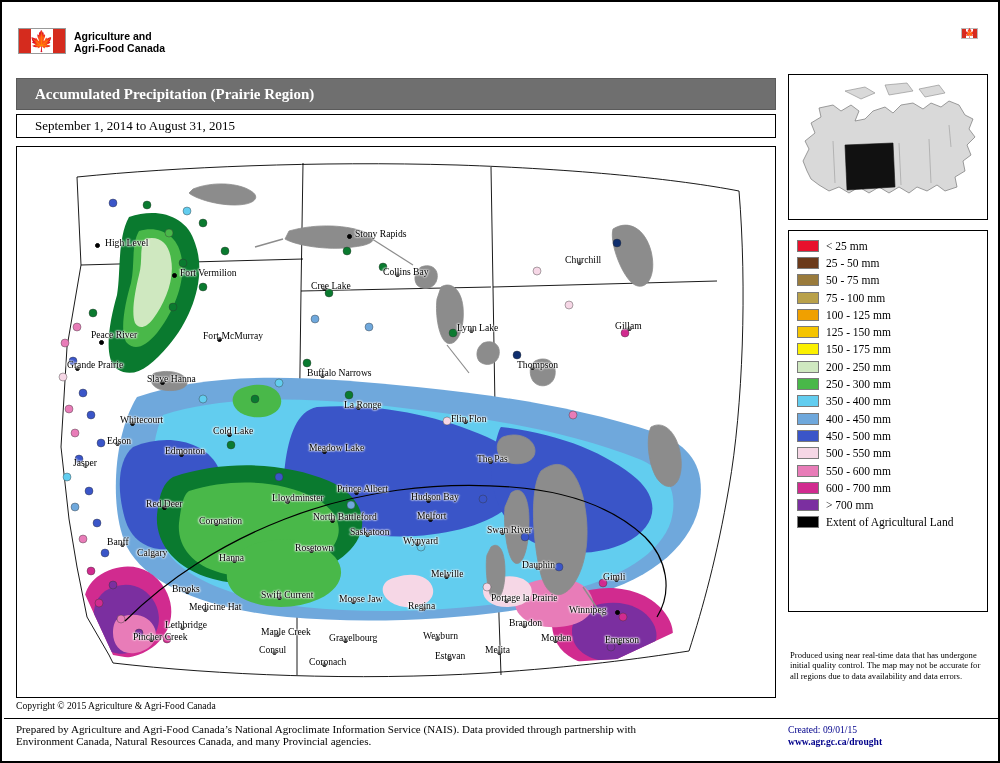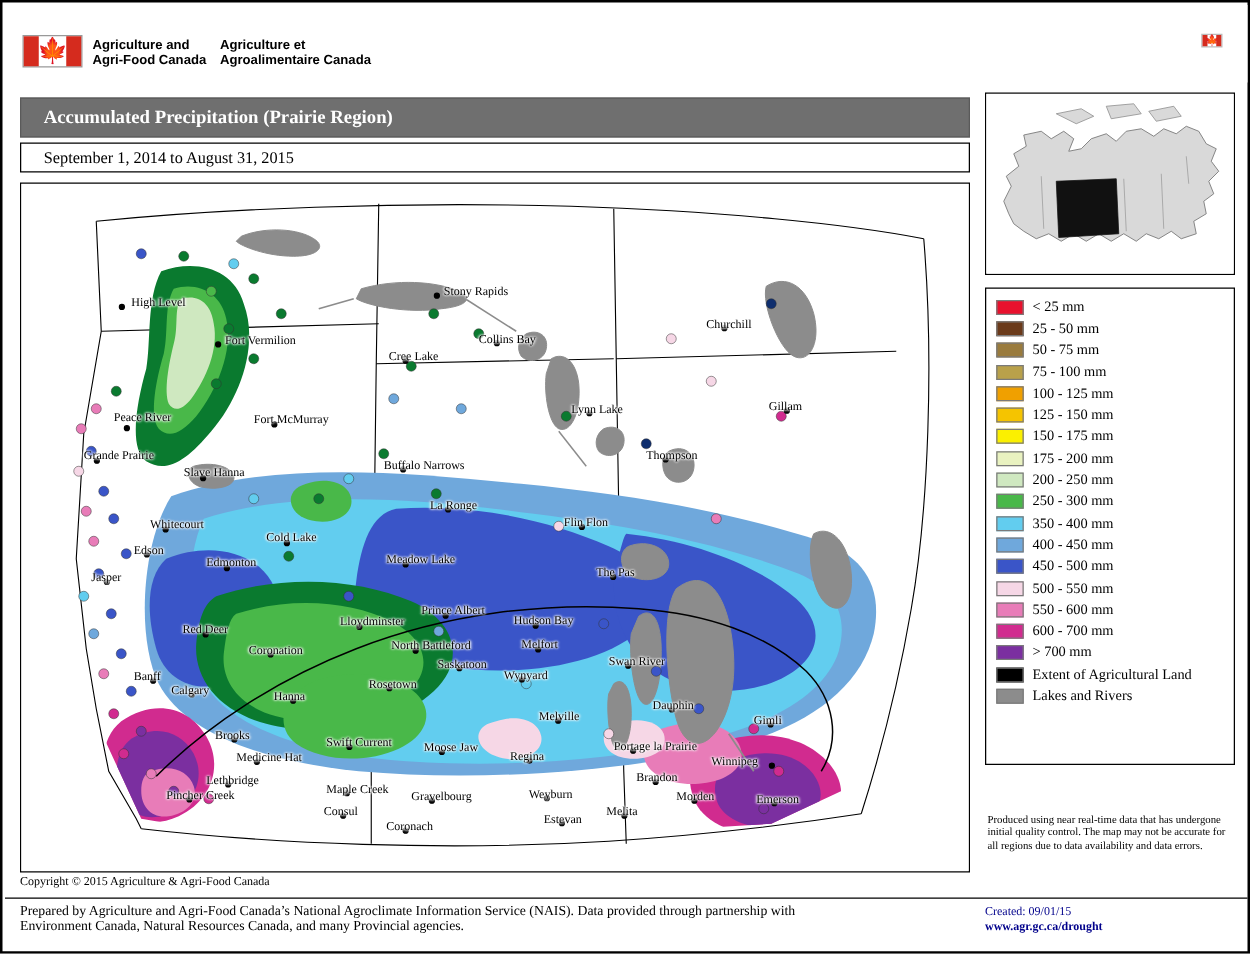--- a/index.html
+++ b/index.html
@@ -138,21 +138,20 @@
 
 <div id="page">
 
   <div id="header">
     <div id="flag">
       <div class="bar l"></div>
         <div class="bar r"></div>
       <div class="leaf">🍁</div>
     </div>
     <div class="dept" id="dept-en">Agriculture and Agri-Food Canada</div>
-    <div class="dept" id="dept-fr">Agriculture et Agroalimentaire Canada</div>
     <div id="wordmark">
       <span class="wm-flag"><i class="l"></i><i class="r"></i><b>🍁</b></span>
     </div>
   </div>
 
   <div id="titlebar">
     <span>Accumulated Precipitation (Prairie Region)</span>
   </div>
   <div id="subtitlebar">
     <span>September 1, 2014 to August 31, 2015</span>
@@ -211,24 +210,20 @@
       </div>
     <div class="lg-row">
         <div class="lg-sw" style="background:#f5c400"></div>
         <div class="lg-lbl">125 - 150 mm</div>
       </div>
     <div class="lg-row">
         <div class="lg-sw" style="background:#fbf000"></div>
         <div class="lg-lbl">150 - 175 mm</div>
       </div>
     <div class="lg-row">
-        <div class="lg-sw" style="background:#e9f2c0"></div>
-        <div class="lg-lbl">175 - 200 mm</div>
-      </div>
-    <div class="lg-row">
         <div class="lg-sw" style="background:#cfe8c0"></div>
         <div class="lg-lbl">200 - 250 mm</div>
       </div>
     <div class="lg-row">
         <div class="lg-sw" style="background:#49b849"></div>
         <div class="lg-lbl">250 - 300 mm</div>
       </div>
     <div class="lg-row">
         <div class="lg-sw" style="background:#62cdef"></div>
         <div class="lg-lbl">350 - 400 mm</div>
@@ -253,24 +248,20 @@
         <div class="lg-sw" style="background:#d12b8f"></div>
         <div class="lg-lbl">600 - 700 mm</div>
       </div>
     <div class="lg-row">
         <div class="lg-sw" style="background:#7b2fa0"></div>
         <div class="lg-lbl">&gt; 700 mm</div>
       </div>
     <div class="lg-row">
         <div class="lg-sw" style="background:#000000"></div>
         <div class="lg-lbl">Extent of Agricultural Land</div>
-      </div>
-    <div class="lg-row">
-        <div class="lg-sw" style="background:#8c8c8c"></div>
-        <div class="lg-lbl">Lakes and Rivers</div>
       </div>
   </div>
 
   <div id="disclaimer">Produced using near real-time data that has undergone initial quality control.  The map may not be accurate for all regions due to data availability and data errors.</div>
 
   <div id="mapframe">
     <svg id="mapsvg" width="758" height="550" viewBox="0 0 758 550">
       <defs>
         <clipPath id="prairieClip">
           <path d="M70,30 L262,18 L470,22 L660,36 L718,300 L690,470 L600,512 L470,520 L330,530 L190,524 L96,508 L60,430 L52,300 L58,140 Z"></path>

